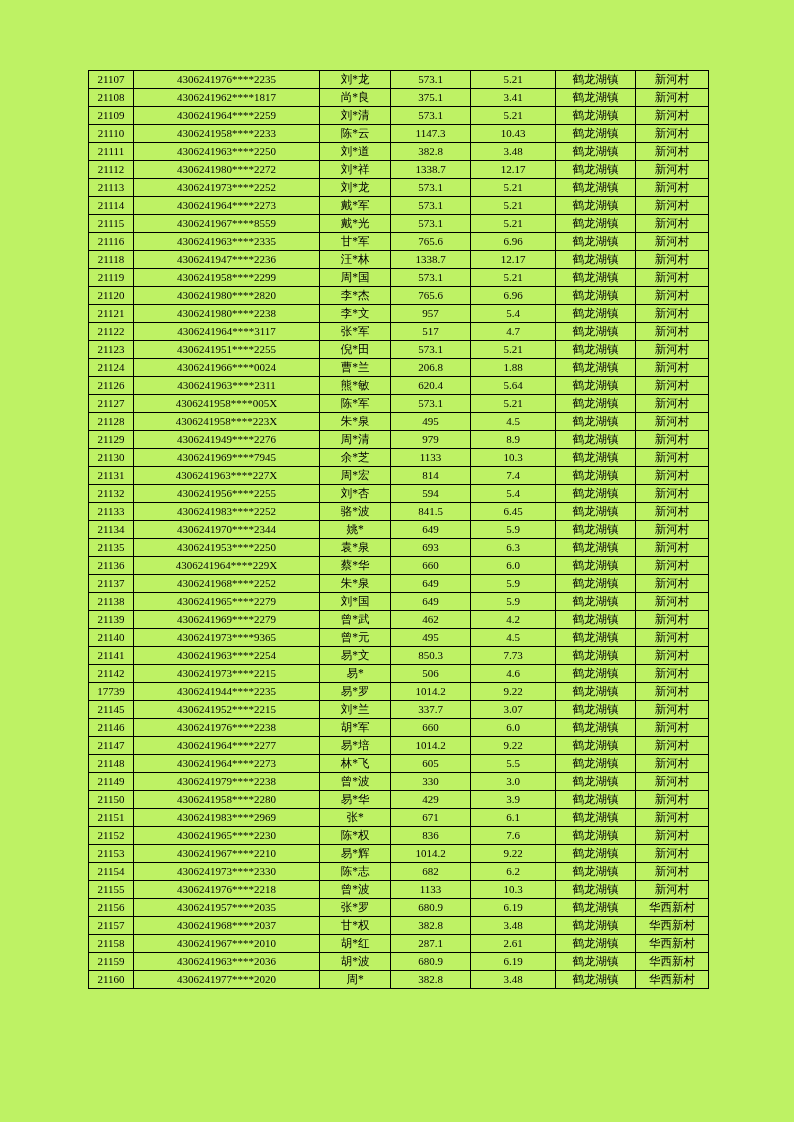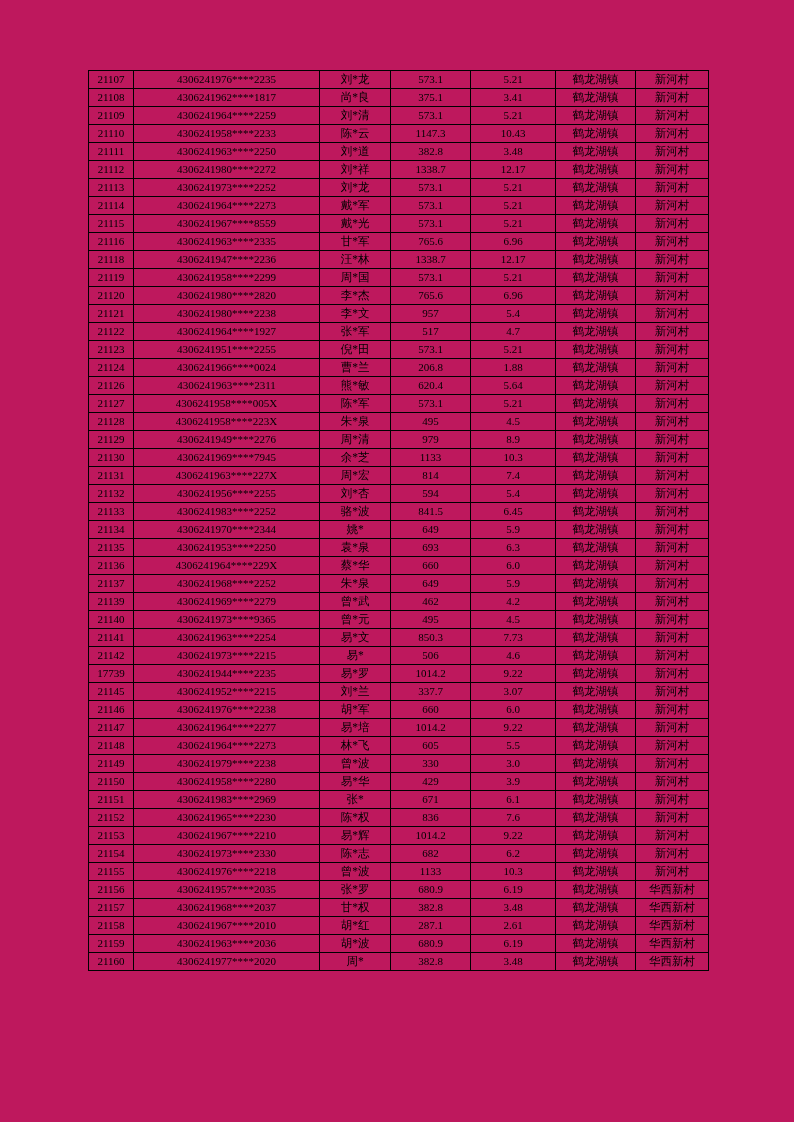--- a/index.html
+++ b/index.html
@@ -4,21 +4,21 @@
 <style>
   html, body {
     margin: 0;
     padding: 0;
     background: #ffffff;
   }
   .page {
     position: relative;
     width: 794px;
     height: 1122px;
-    background: #be185d;
+    background: #bef264;
     overflow: hidden;
   }
   table.data-table {
     position: absolute;
     top: 70px;
     left: 88px;
     border-collapse: collapse;
     table-layout: fixed;
     width: 620px;
   }
@@ -184,21 +184,21 @@
           <td class="c-serial">21121</td>
           <td class="c-idcard">4306241980****2238</td>
           <td class="c-name">李*文</td>
           <td class="c-amount">957</td>
           <td class="c-area">5.4</td>
           <td class="c-town">鹤龙湖镇</td>
           <td class="c-village">新河村</td>
         </tr>
         <tr>
           <td class="c-serial">21122</td>
-          <td class="c-idcard">4306241964****1927</td>
+          <td class="c-idcard">4306241964****3117</td>
           <td class="c-name">张*军</td>
           <td class="c-amount">517</td>
           <td class="c-area">4.7</td>
           <td class="c-town">鹤龙湖镇</td>
           <td class="c-village">新河村</td>
         </tr>
         <tr>
           <td class="c-serial">21123</td>
           <td class="c-idcard">4306241951****2255</td>
           <td class="c-name">倪*田</td>
@@ -318,20 +318,29 @@
         <tr>
           <td class="c-serial">21137</td>
           <td class="c-idcard">4306241968****2252</td>
           <td class="c-name">朱*泉</td>
           <td class="c-amount">649</td>
           <td class="c-area">5.9</td>
           <td class="c-town">鹤龙湖镇</td>
           <td class="c-village">新河村</td>
         </tr>
         <tr>
+          <td class="c-serial">21138</td>
+          <td class="c-idcard">4306241965****2279</td>
+          <td class="c-name">刘*国</td>
+          <td class="c-amount">649</td>
+          <td class="c-area">5.9</td>
+          <td class="c-town">鹤龙湖镇</td>
+          <td class="c-village">新河村</td>
+        </tr>
+        <tr>
           <td class="c-serial">21139</td>
           <td class="c-idcard">4306241969****2279</td>
           <td class="c-name">曾*武</td>
           <td class="c-amount">462</td>
           <td class="c-area">4.2</td>
           <td class="c-town">鹤龙湖镇</td>
           <td class="c-village">新河村</td>
         </tr>
         <tr>
           <td class="c-serial">21140</td>

